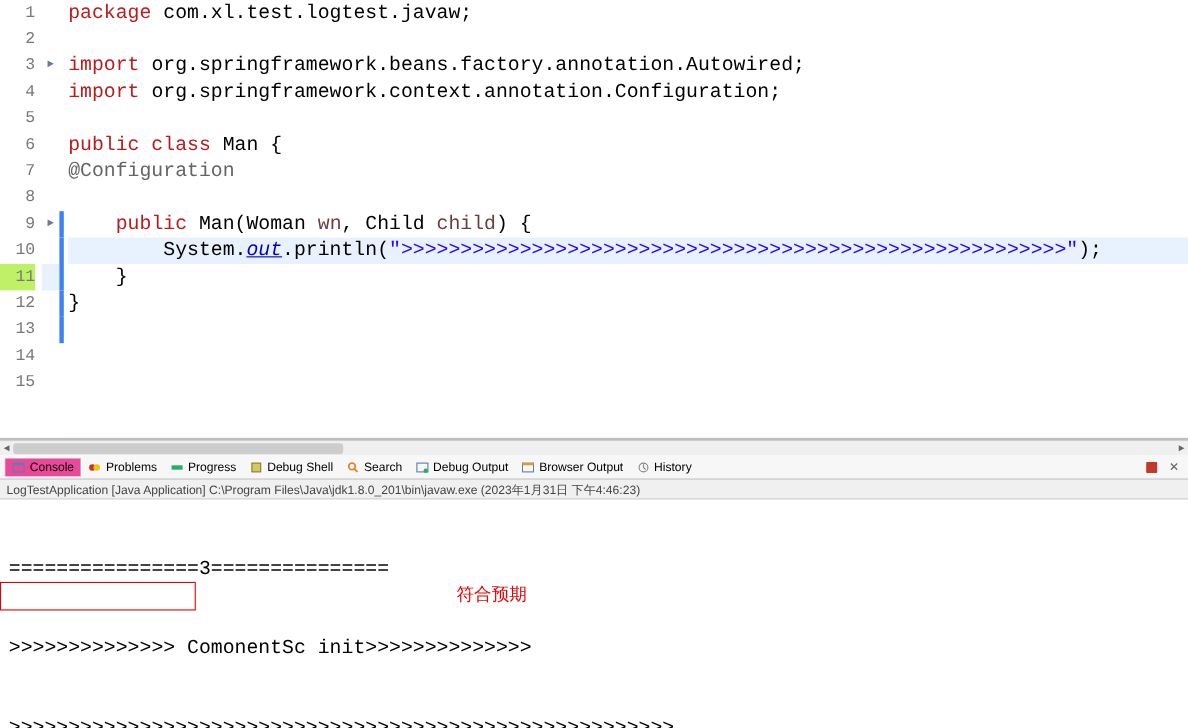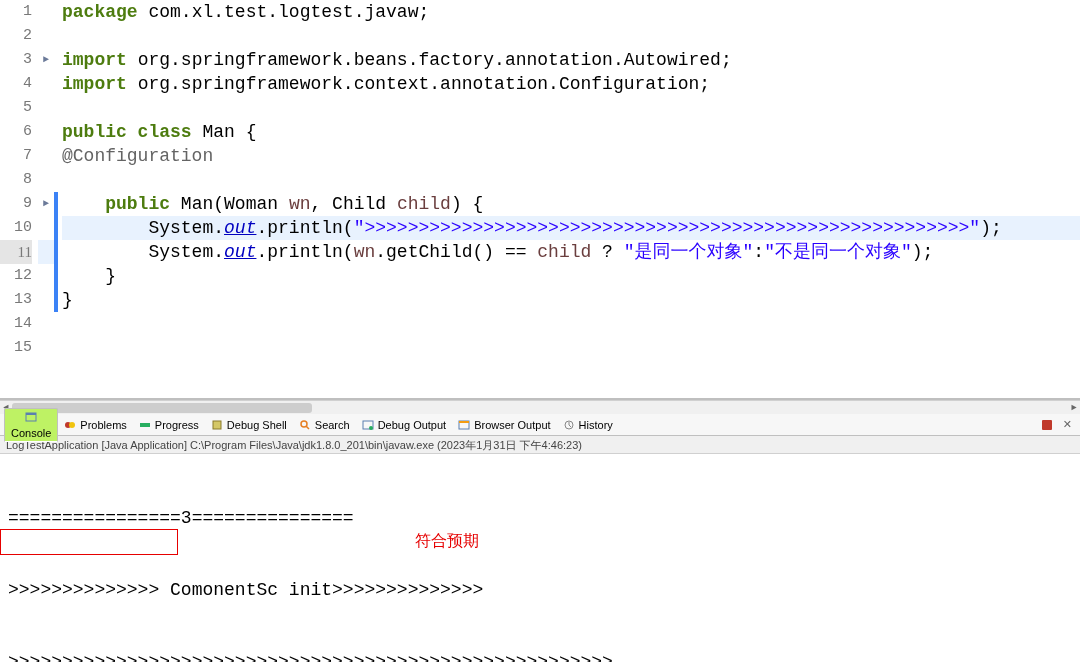--- a/index.html
+++ b/index.html
@@ -8,28 +8,28 @@
   .gutter { width: 38px; text-align: right; padding-right: 6px; color: #787878; user-select: none; background: #fff; flex-shrink: 0; }
   .gutter .ln { height: 24px; line-height: 24px; font-size: 15px; }
   .marker { width: 16px; background: #fff; flex-shrink: 0; }
   .marker .mk { height: 24px; line-height: 24px; text-align: center; color: #6b7a99; font-size: 10px; }
   .change-bar { width: 4px; background: #fff; flex-shrink: 0; }
   .change-bar .cb { height: 24px; }
   .cb-blue { background: #3b82f6; }
   .code { flex: 1; padding-left: 4px; }
   .line { height: 24px; line-height: 24px; font-size: 18px; white-space: pre; }
   .hl { background: #e8f2fe; }
-  .kw { color: #4d7c0f; font-weight: bold; }
+  .kw { color: #b91c1c; font-weight: normal; }
   .ann { color: #646464; }
   .str { color: #2a00ff; }
   .field { color: #0000c0; font-style: italic; text-decoration: underline; }
   .param { color: #6a3e3e; }
   .tabbar { height: 22px; background: #f7f7f7; border-bottom: 1px solid #c0c0c0; display: flex; align-items: center; font-family: Tahoma, sans-serif; font-size: 11px; padding-left: 4px; position: relative; }
   .tab { display: flex; align-items: center; gap: 4px; padding: 2px 6px; cursor: pointer; }
-  .tab.active { background: #bef264; border: 1px solid #c0c0c0; border-bottom: 1px solid #fff; border-radius: 2px 2px 0 0; margin-bottom: -1px; flex-direction: column; }
+  .tab.active { background: #ec4899; border: 1px solid #c0c0c0; border-bottom: 1px solid #fff; border-radius: 2px 2px 0 0; margin-bottom: -1px; }
   .tab .icon { width: 12px; height: 12px; display: inline-block; }
   .pin { position: absolute; right: 8px; color: #666; }
   .term-icon { position: absolute; right: 28px; width: 10px; height: 10px; background: #c0392b; border-radius: 1px; }
   .runinfo { height: 18px; background: #f0f0f0; border-bottom: 1px solid #d0d0d0; font-family: Tahoma, sans-serif; font-size: 11px; color: #444; padding: 2px 6px; }
   .console { padding: 4px 8px; font-size: 18px; line-height: 24px; white-space: pre; position: relative; }
   .console .cl { height: 24px; }
   .redbox { position: absolute; left: 0px; top: 75px; width: 178px; height: 26px; border: 1.5px solid #e60000; }
   .redtext { position: absolute; left: 415px; top: 75px; color: #e60000; font-family: "Microsoft YaHei", sans-serif; font-size: 16px; }
   .hscroll { height: 14px; background: #f0f0f0; border-top: 1px solid #d0d0d0; position: relative; }
   .hscroll .thumb { position: absolute; left: 12px; top: 2px; width: 300px; height: 10px; background: #cdcdcd; border-radius: 3px; }
@@ -45,21 +45,21 @@
       <div class="ln">1</div>
       <div class="ln">2</div>
       <div class="ln">3</div>
       <div class="ln">4</div>
       <div class="ln">5</div>
       <div class="ln">6</div>
       <div class="ln">7</div>
       <div class="ln">8</div>
       <div class="ln">9</div>
       <div class="ln">10</div>
-      <div class="ln" style="background: #e5e5e5; font-family: Liberation Serif, serif;">11</div>
+      <div class="ln" style="background: #bef264;">11</div>
       <div class="ln">12</div>
       <div class="ln">13</div>
       <div class="ln">14</div>
       <div class="ln">15</div>
     </div>
   <div class="marker" id="marker">
       <div class="mk"></div>
       <div class="mk"></div>
       <div class="mk">►</div>
       <div class="mk"></div>
@@ -96,21 +96,20 @@
       <div class="line"><span class="kw">package </span><span>com.xl.test.logtest.javaw;</span></div>
       <div class="line"><span></span></div>
       <div class="line"><span class="kw">import </span><span>org.springframework.beans.factory.annotation.Autowired;</span></div>
       <div class="line"><span class="kw">import </span><span>org.springframework.context.annotation.Configuration;</span></div>
       <div class="line"><span></span></div>
       <div class="line"><span class="kw">public class </span><span>Man {</span></div>
       <div class="line"><span class="ann">@Configuration</span></div>
       <div class="line"><span></span></div>
       <div class="line"><span>    </span><span class="kw">public </span><span>Man(Woman </span><span class="param">wn</span><span>, Child </span><span class="param">child</span><span>) {</span></div>
       <div class="line hl"><span>        System.</span><span class="field">out</span><span>.println(</span><span class="str">"&gt;&gt;&gt;&gt;&gt;&gt;&gt;&gt;&gt;&gt;&gt;&gt;&gt;&gt;&gt;&gt;&gt;&gt;&gt;&gt;&gt;&gt;&gt;&gt;&gt;&gt;&gt;&gt;&gt;&gt;&gt;&gt;&gt;&gt;&gt;&gt;&gt;&gt;&gt;&gt;&gt;&gt;&gt;&gt;&gt;&gt;&gt;&gt;&gt;&gt;&gt;&gt;&gt;&gt;&gt;&gt;"</span><span>);</span></div>
-      <div class="line"><span>        System.</span><span class="field">out</span><span>.println(</span><span class="param">wn</span><span>.getChild() == </span><span class="param">child</span><span> ? </span><span class="str">"是同一个对象"</span><span>:</span><span class="str">"不是同一个对象"</span><span>);</span></div>
       <div class="line"><span>    }</span></div>
       <div class="line"><span>}</span></div>
       <div class="line"><span></span></div>
     </div>
 </div>
 <div class="hscroll">
   <div class="arrow-l">◄</div>
   <div class="thumb"></div>
   <div class="arrow-r">►</div>
 </div>

